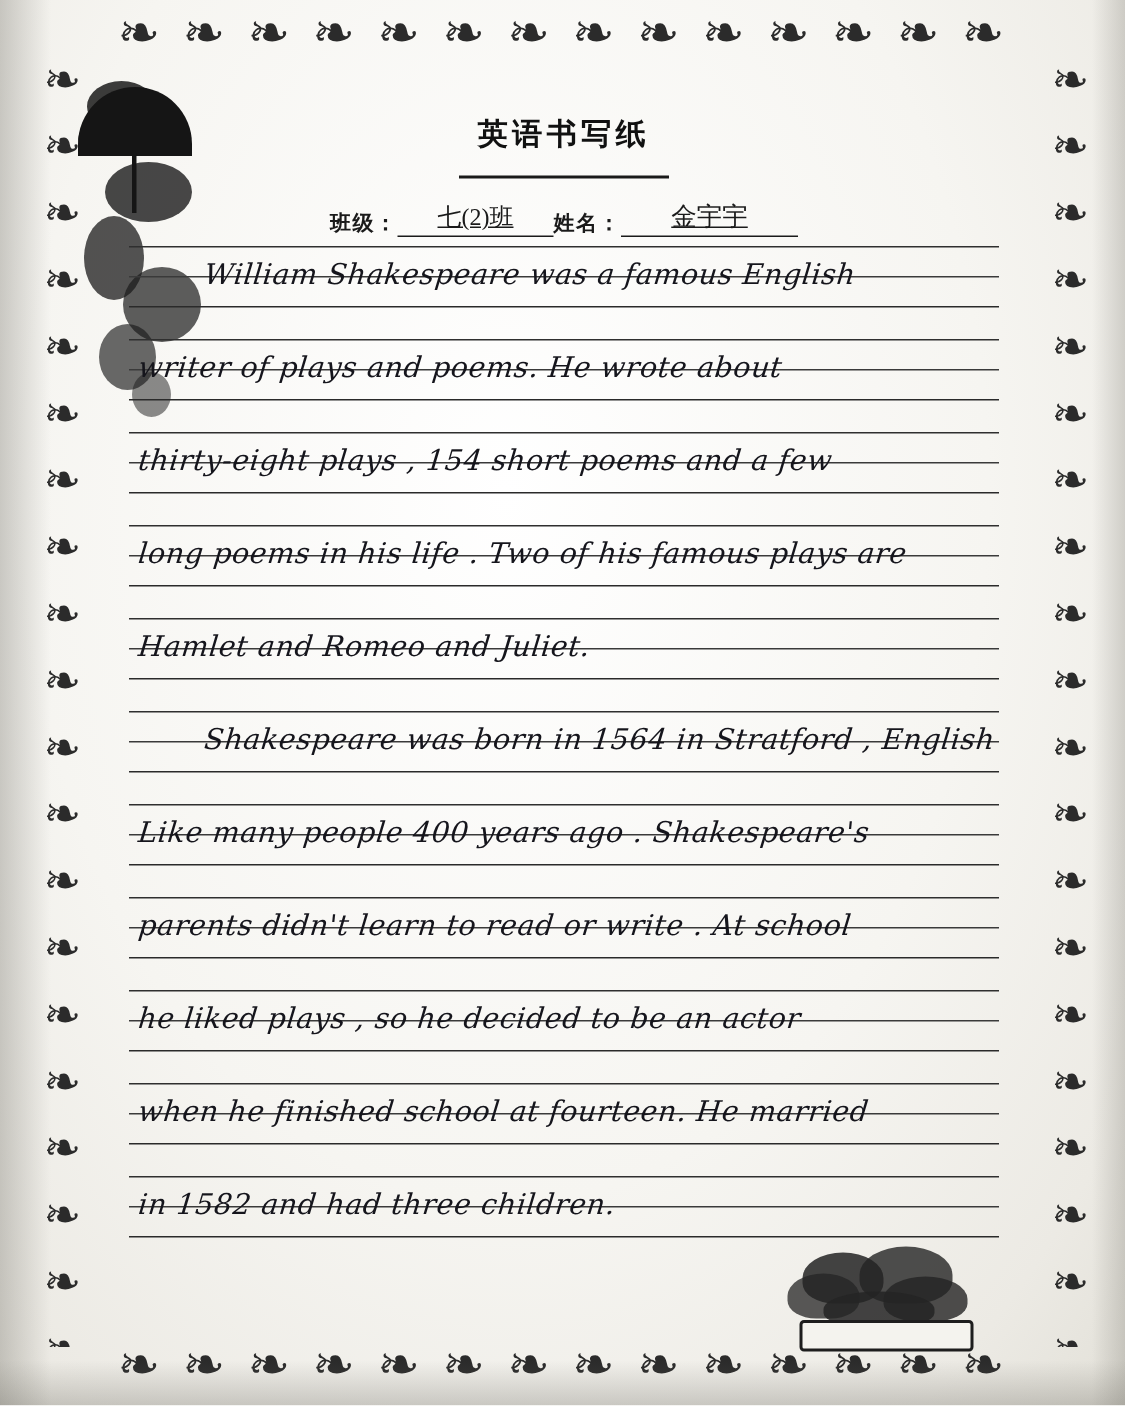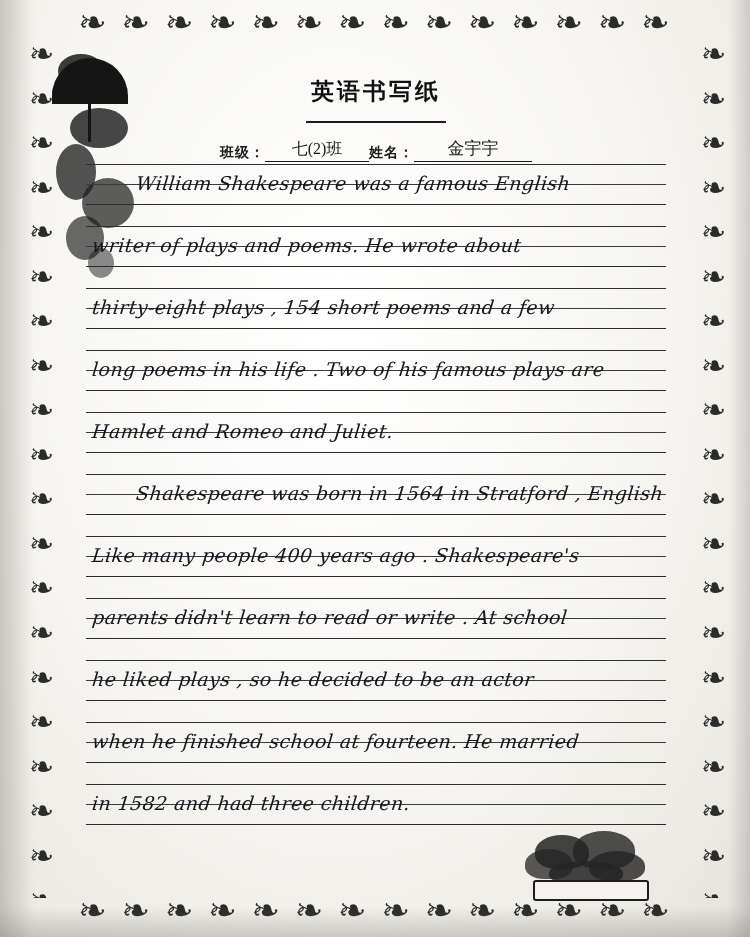--- a/index.html
+++ b/index.html
@@ -141,21 +141,21 @@
   .content {
     position: absolute;
     left: 86px;
     top: 60px;
     width: 580px;
   }
   .doc-title {
     text-align: center;
     font-family: "DejaVu Serif", serif;
     font-weight: bold;
-    font-size: 23px;
+    font-size: 20px;
     letter-spacing: 3px;
     color: #111;
     margin: 16px 0 14px 0;
   }
   .title-underline {
     width: 140px;
     height: 2px;
     background: #1a1a1a;
     margin: 5px auto 0 auto;
   }
@@ -170,20 +170,21 @@
   }
   .meta-group { display: flex; align-items: flex-end; }
   .meta-label { font-weight: bold; letter-spacing: 1px; }
   .meta-value {
     min-width: 96px;
     border-bottom: 1.5px solid #1a1a1a;
     text-align: center;
     padding: 0 4px 1px 4px;
     font-family: "Liberation Serif", serif;
     font-size: 16px;
+    text-decoration: underline;
   }
   .meta-value.name { min-width: 110px; font-size: 17px; text-align: center; }
 
   
   .sheet {
     position: absolute;
     left: 86px;
     top: 160px;
     width: 580px;
   }

